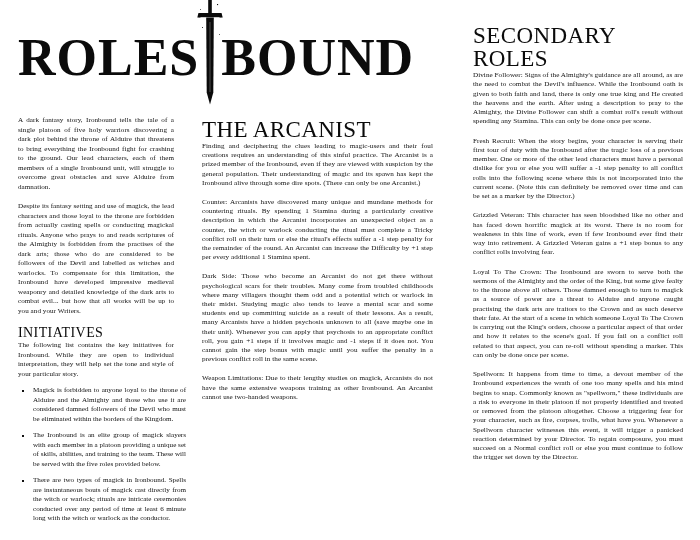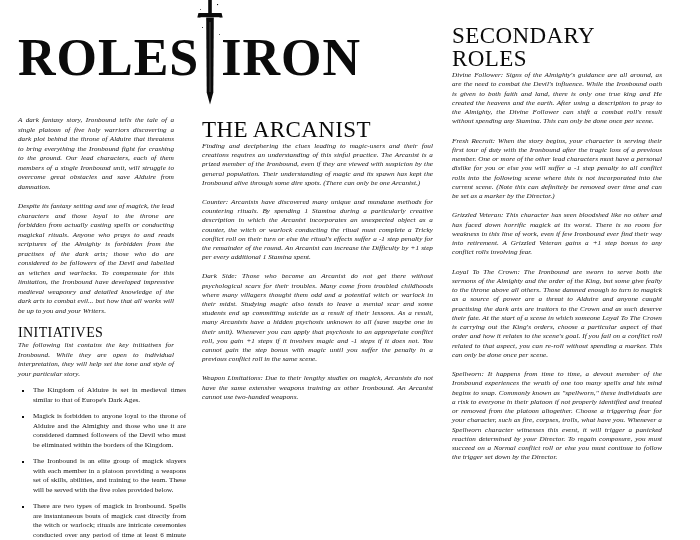--- a/index.html
+++ b/index.html
@@ -57,21 +57,21 @@
     left:18px;
     width:168px;
     top:116px;
   }
   .col-mid{
     left:202px;
     width:243px;
     top:118px;
   }
   .col-right{
-    left:452px;
+    left:473px;
     width:222px;
     top:24px;
   }
 
   
   h1.section{
     font-family:"Liberation Serif", serif;
     font-weight:normal;
     font-size:14px;
     line-height:1;
@@ -82,21 +82,20 @@
   h1.section.big{
     font-size:23px;
   }
   p.body{
     margin:0 12px 7px 0;
     font-size:7.1px;
     line-height:9.05px;
     text-align:justify;
     color:#111;
     letter-spacing:0.05px;
-    font-style:italic;
   }
   .col-left p.body{
     font-size:7.1px;
     line-height:9.5px;
   }
   .col-mid p.body{
     font-size:7.15px;
     line-height:9.2px;
   }
   .col-right p.body{
@@ -145,35 +144,34 @@
 
             <path d="M9.2 35.4 h7.6 l-0.5 75 -3.3 12 -3.3 -12 z"></path>
 
             <path d="M12.6 40 h0.8 v70 h-0.8 z" fill="#ffffff" opacity="0.35"></path>
 
             <rect x="20" y="22" width="1.1" height="1.1"></rect>
             <rect x="5" y="45" width="0.9" height="0.9"></rect>
             <rect x="22" y="52" width="0.8" height="0.8"></rect>
             <rect x="3" y="27" width="0.8" height="0.8"></rect>
           </g>
-        </svg></span><span class="logo-word">IRON</span>
+        </svg></span><span class="logo-word">BOUND</span>
     </div>
   </div>
 
   <div class="col col-left">
     <p class="body">A dark fantasy story, Ironbound tells the tale of a single platoon of five holy warriors discovering a dark plot behind the throne of Alduire that threatens to bring everything the Ironbound fight for crashing to the ground. Our lead characters, each of them members of a single Ironbound unit, will struggle to overcome great obstacles and save Alduire from damnation.</p>
     <div class="sp"></div>
     <p class="body">Despite its fantasy setting and use of magick, the lead characters and those loyal to the throne are forbidden from actually casting spells or conducting magickal rituals. Anyone who prays to and reads scriptures of the Almighty is forbidden from the practises of the dark arts; those who do are considered to be followers of the Devil and labelled as witches and warlocks. To compensate for this limitation, the Ironbound have developed impressive medieval weaponry and detailed knowledge of the dark arts to combat evil... but how that all works will be up to you and your Writers.</p>
     <div class="sp"></div>
     <h1 class="section">INITIATIVES</h1>
     <p class="body">The following list contains the key initiatives for Ironbound. While they are open to individual interpretation, they will help set the tone and style of your particular story.</p>
     <ul class="bullets">
-      <li>The Kingdom of Alduire is set in medieval times similar to that of Europe's Dark Ages.</li>
       <li>Magick is forbidden to anyone loyal to the throne of Alduire and the Almighty and those who use it are considered damned followers of the Devil who must be eliminated within the borders of the Kingdom.</li>
-      <li>The Ironbound is an elite group of magick slayers with each member in a platoon providing a weapons set of skills, abilities, and training to the team. These will be served with the five roles provided below.</li>
+      <li>The Ironbound is an elite group of magick slayers with each member in a platoon providing a unique set of skills, abilities, and training to the team. These will be served with the five roles provided below.</li>
       <li>There are two types of magick in Ironbound. Spells are instantaneous bouts of magick cast directly from the witch or warlock; rituals are intricate ceremonies conducted over any period of time at least 6 minute long with the witch or warlock as the conductor.</li>
     </ul>
   </div>
 
   <div class="col col-mid">
     <h1 class="section big">THE ARCANIST</h1>
     <p class="body">Finding and deciphering the clues leading to magic-users and their foul creations requires an understanding of this sinful practice. The Arcanist is a prized member of the Ironbound, even if they are viewed with suspicion by the general population. Their understanding of magic and its spawn has kept the Ironbound alive through some dire spots. (There can only be one Arcanist.)</p>
     <div class="sp"></div>
     <p class="body">Counter: Arcanists have discovered many unique and mundane methods for countering rituals. By spending 1 Stamina during a particularly creative description in which the Arcanist incorporates an unexpected object as a counter, the witch or warlock conducting the ritual must complete a Tricky conflict roll on their turn or else the ritual's effects suffer a -1 step penalty for the remainder of the round. An Arcanist can increase the Difficulty by +1 step per every additional 1 Stamina spent.</p>
     <div class="sp"></div>

